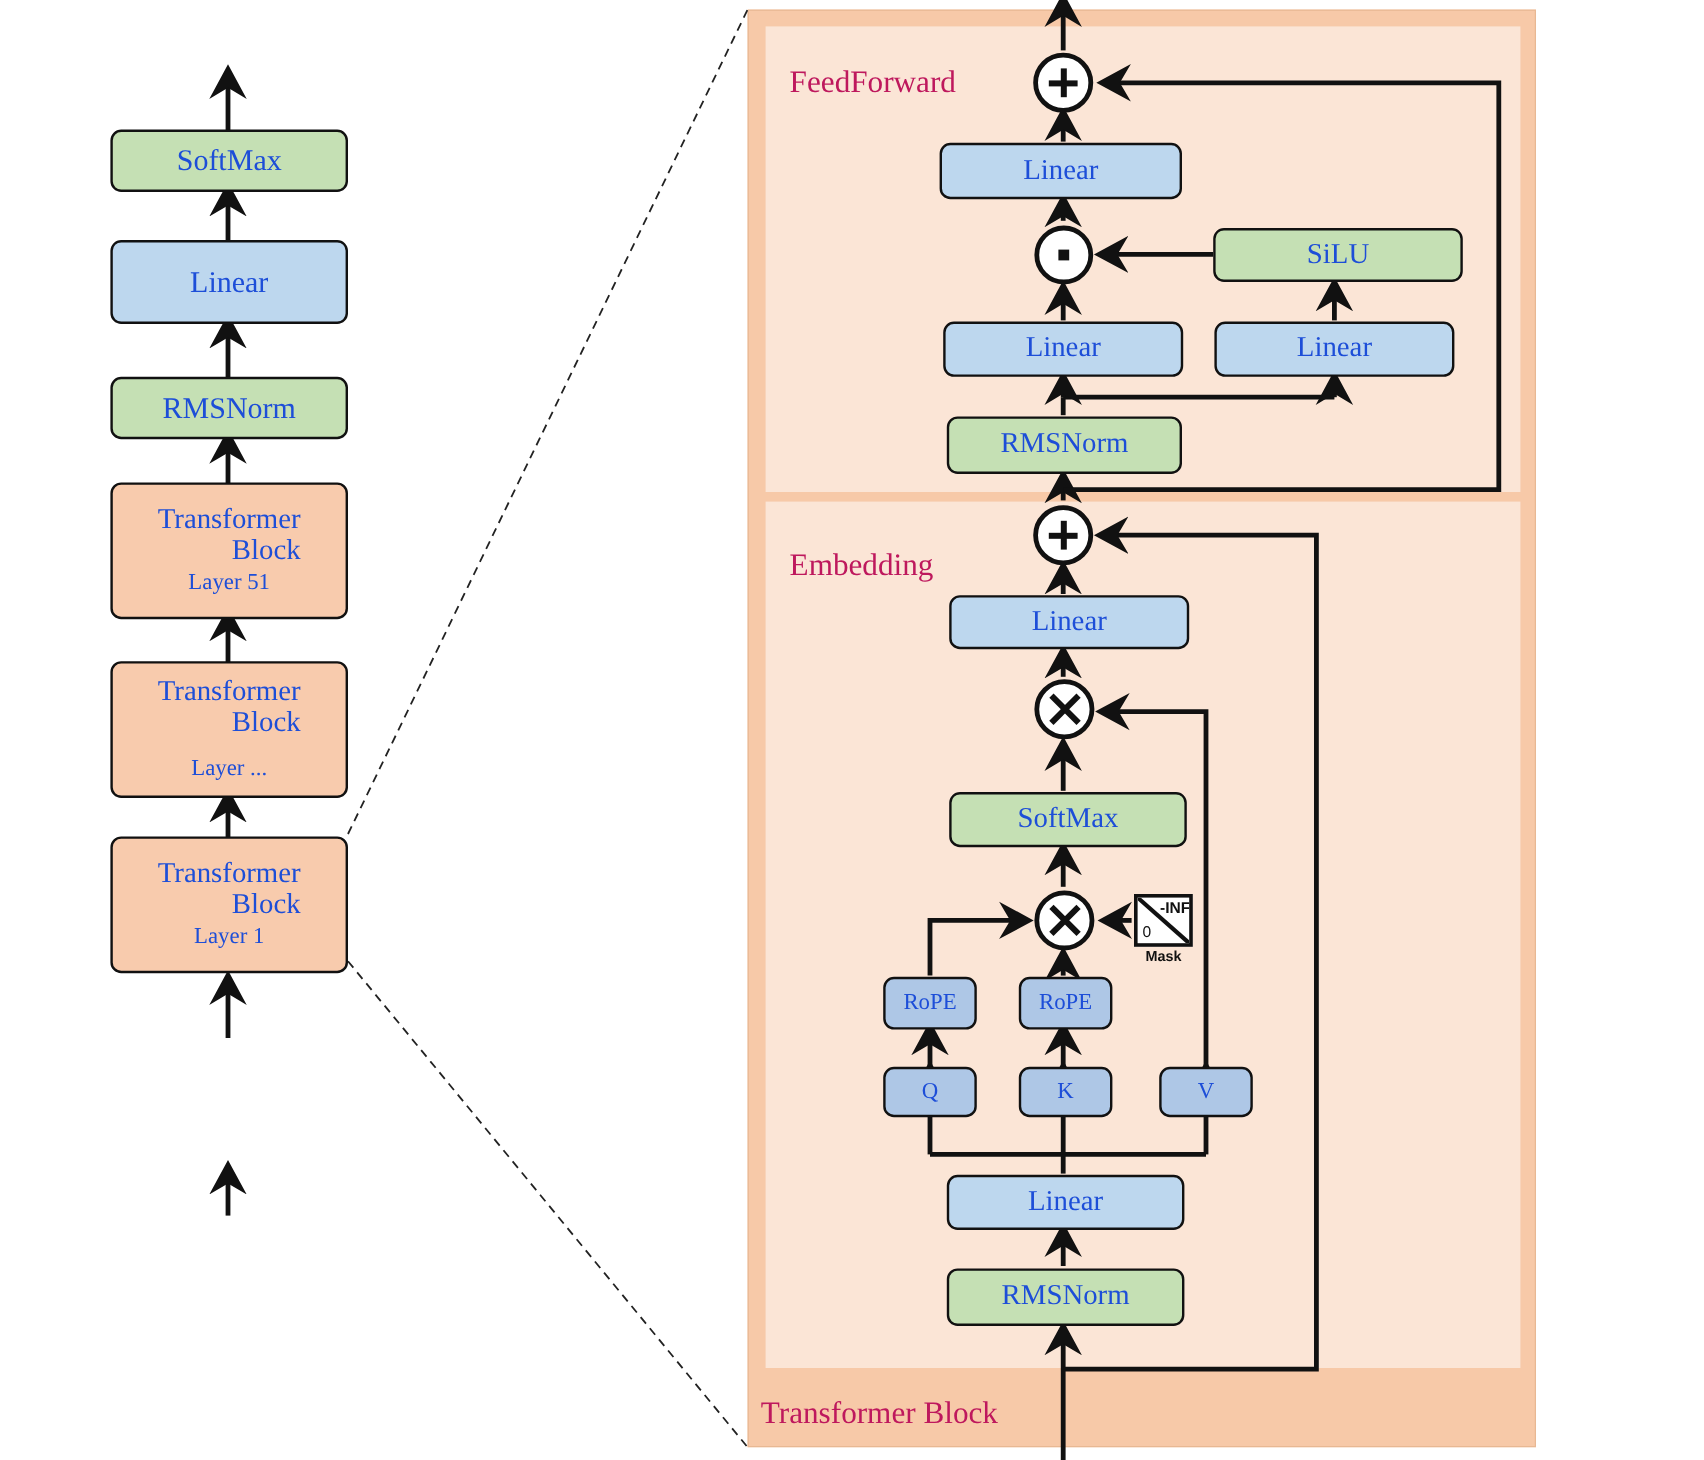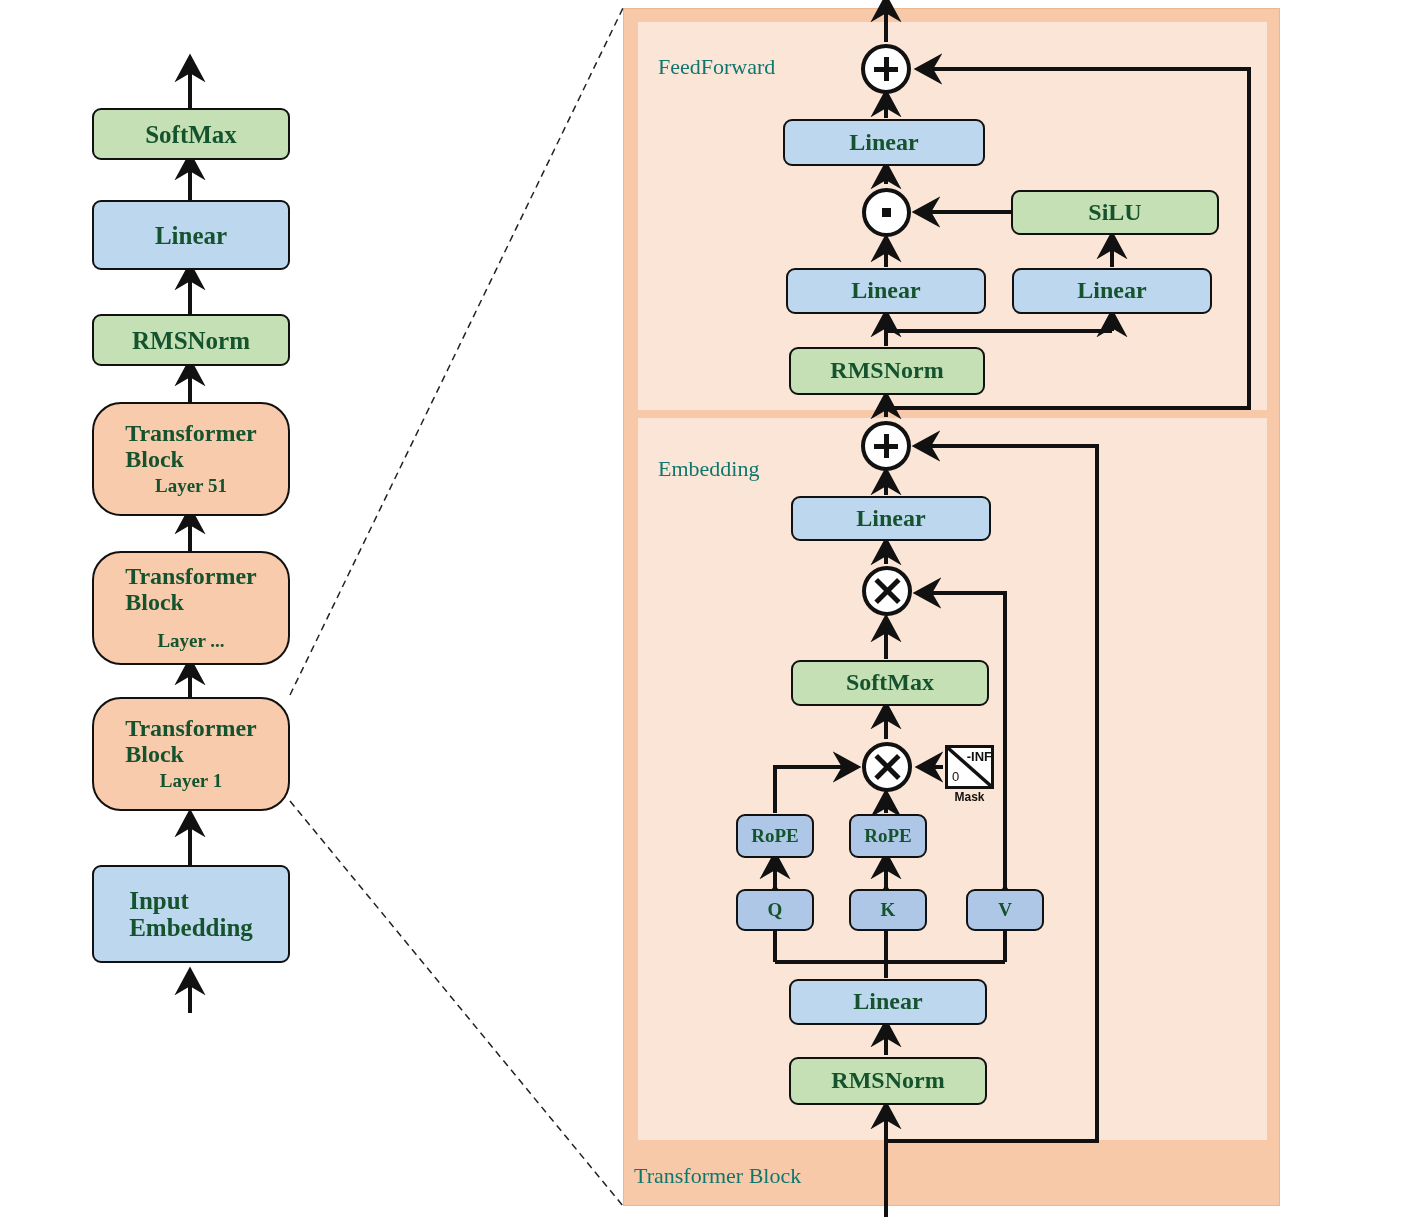--- a/index.html
+++ b/index.html
@@ -4,37 +4,37 @@
 <style>
   html,body{margin:0;padding:0;background:#fff;}
   body{width:1420px;height:1217px;position:relative;overflow:hidden;
        font-family:"Liberation Serif","DejaVu Serif",serif;}
 
   #root{position:absolute;left:0;top:0;width:1420px;height:1217px;}
 
   
   .node{position:absolute;box-sizing:border-box;border:2.5px solid #111;
         border-radius:9px;display:flex;flex-direction:column;
-        align-items:center;justify-content:center;text-align:left;
-        color:#14532d;line-height:1.08;z-index:6;font-weight:bold;}
+        align-items:center;justify-content:center;text-align:right;
+        color:#1d4ed8;line-height:1.08;z-index:6;}
   .green{background:#c5e0b4;}
   .blue{background:#bdd7ee;}
   .blue-d{background:#aec7e6;}
-  .peach{background:#f8cbad;border-radius:29px;}
+  .peach{background:#f8cbad;}
 
   .lbl-lg{font-size:25px;}
   .lbl-md{font-size:24px;}
   .lbl-sm{font-size:19px;}
 
   
   .outer-block{position:absolute;box-sizing:border-box;background:#f7c9a8;
                border:1px solid #e8b893;z-index:1;}
   .inner-panel{position:absolute;box-sizing:border-box;background:#fbe5d6;
                z-index:2;}
-  .panel-title{position:absolute;font-size:22px;color:#0f766e;z-index:7;
+  .panel-title{position:absolute;font-size:26px;color:#be185d;z-index:7;
                white-space:nowrap;}
 
   
   .op{position:absolute;box-sizing:border-box;background:#fff;
       border:4px solid #111;border-radius:50%;z-index:8;}
   .op-plus::before,.op-plus::after{content:"";position:absolute;background:#111;}
   .op-plus::before{left:50%;top:9px;width:5px;height:calc(100% - 18px);
                    margin-left:-2.5px;}
   .op-plus::after{top:50%;left:9px;height:5px;width:calc(100% - 18px);
                   margin-top:-2.5px;}
@@ -161,24 +161,20 @@
 Block</span>
     <span class="lbl-sm" style="margin-top:15px;">Layer ...</span>
   </div>
 
   <div class="node peach" style="left:92px;top:697px;width:198px;height:114px;">
     <span class="lbl-md" style="white-space:pre-line;">Transformer
 Block</span>
     <span class="lbl-sm" style="margin-top:3px;">Layer 1</span>
   </div>
 
-  <div class="node blue" style="left:92px;top:865px;width:198px;height:98px;">
-    <span class="lbl-lg" style="white-space:pre-line;">Input
-Embedding</span>
-  </div>
 
   <div class="outer-block" style="left:623px;top:8px;width:657px;height:1198px;"></div>
 
   <div class="inner-panel" style="left:638px;top:22px;width:629px;height:388px;"></div>
 
   <div class="inner-panel" style="left:638px;top:418px;width:629px;height:722px;"></div>
 
   <div class="panel-title" style="left:658px;top:54px;">FeedForward</div>
 
   <div class="panel-title" style="left:658px;top:456px;">Embedding</div>

